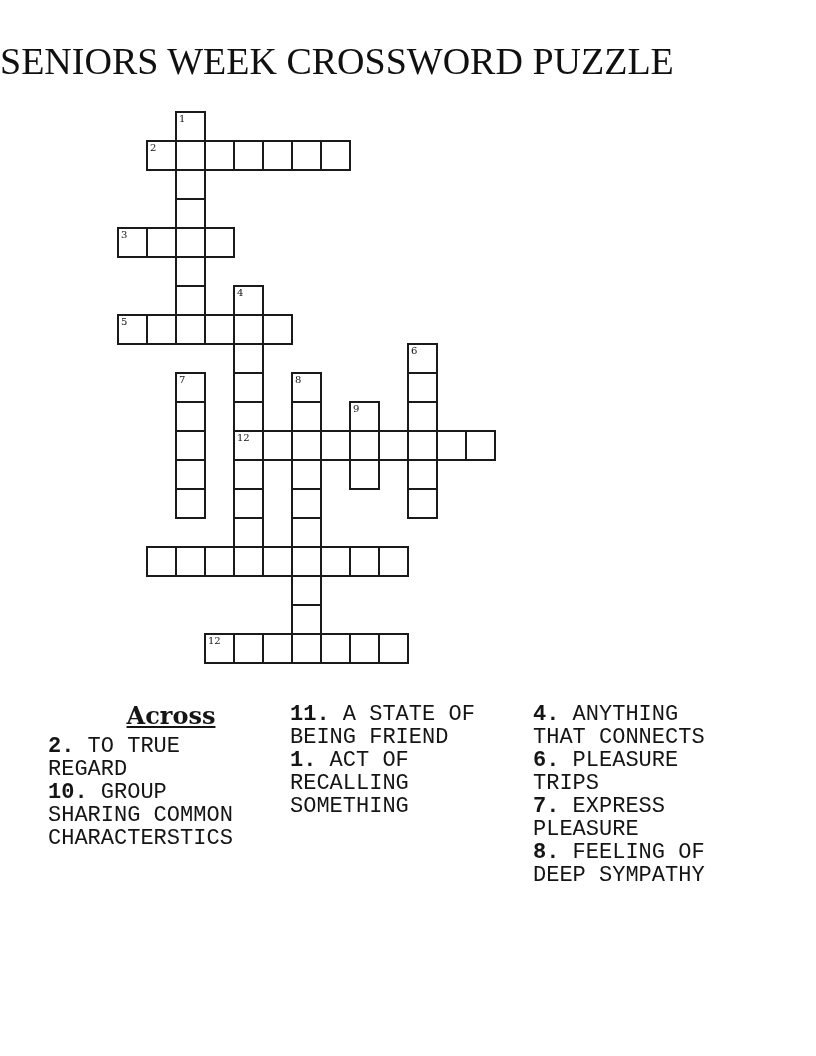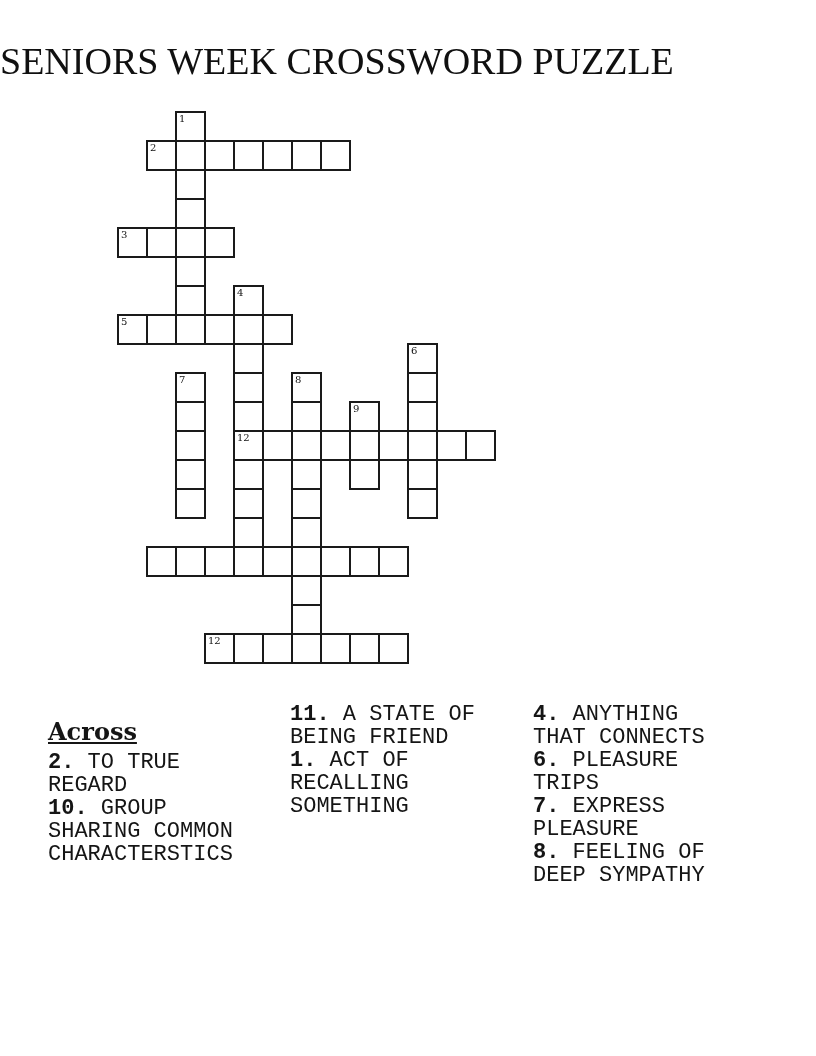--- a/index.html
+++ b/index.html
@@ -55,21 +55,22 @@
     color: #151515;
   }
   .col-1 { left: 48px; }
   .col-2 { left: 290px; }
   .col-3 { left: 533px; }
   .clue-heading {
     font-size: 24px;
     line-height: 25px;
     font-weight: bold;
     text-decoration: underline;
-    margin: 16px 0 7px 0;
+    margin: 0 0 7px 0;
+    text-align: center;
   }
   .clue-heading.mid { margin-top: 4px; }
   .clue { margin: 0; font-family: Liberation Mono, monospace; }
   .cnum { font-weight: bold; }
   .ctext { white-space: pre-line; }
 </style>
 </head>
 <body>
 
 <div class="page">

